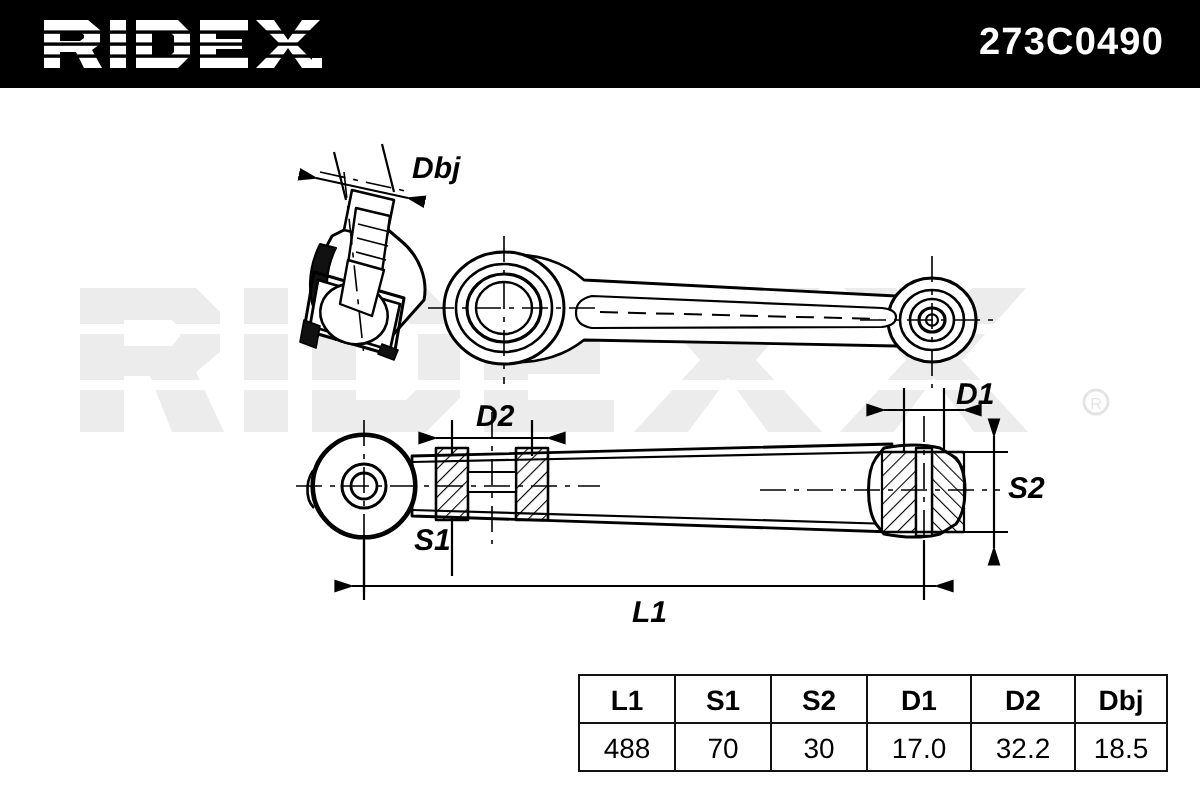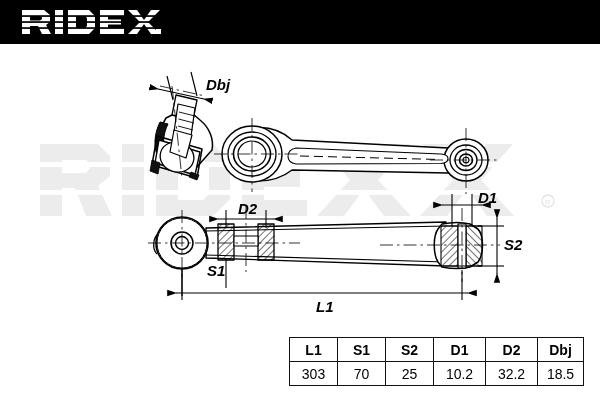--- a/index.html
+++ b/index.html
@@ -331,20 +331,21 @@
 
         <rect x="134" y="20" width="5" height="5"></rect>
       </g>
 
       <g fill="#000000">
         <rect x="-2" y="6.2" width="144" height="1.7"></rect>
         <rect x="-2" y="12.2" width="144" height="1.7"></rect>
         <rect x="-2" y="18.2" width="144" height="1.7"></rect>
       </g>
     </svg>
+    <div id="part-number">273C0490</div>
   </div>
 
   <div class="dimlabel" id="lbl-dbj">Dbj</div>
   <div class="dimlabel" id="lbl-d2">D2</div>
   <div class="dimlabel" id="lbl-s1">S1</div>
   <div class="dimlabel" id="lbl-d1">D1</div>
   <div class="dimlabel" id="lbl-s2">S2</div>
   <div class="dimlabel" id="lbl-l1">L1</div>
 
   <table id="spec-table">
@@ -353,23 +354,23 @@
         <th class="col-l1">L1</th>
         <th class="col-s1">S1</th>
         <th class="col-s2">S2</th>
         <th class="col-d1">D1</th>
         <th class="col-d2">D2</th>
         <th class="col-dbj">Dbj</th>
       </tr>
     </thead>
     <tbody>
       <tr>
-        <td>303</td>
+        <td>488</td>
         <td>70</td>
-        <td>25</td>
-        <td>10.2</td>
+        <td>30</td>
+        <td>17.0</td>
         <td>32.2</td>
         <td>18.5</td>
       </tr>
     </tbody>
   </table>
 
 </div>
 
 </body></html>

